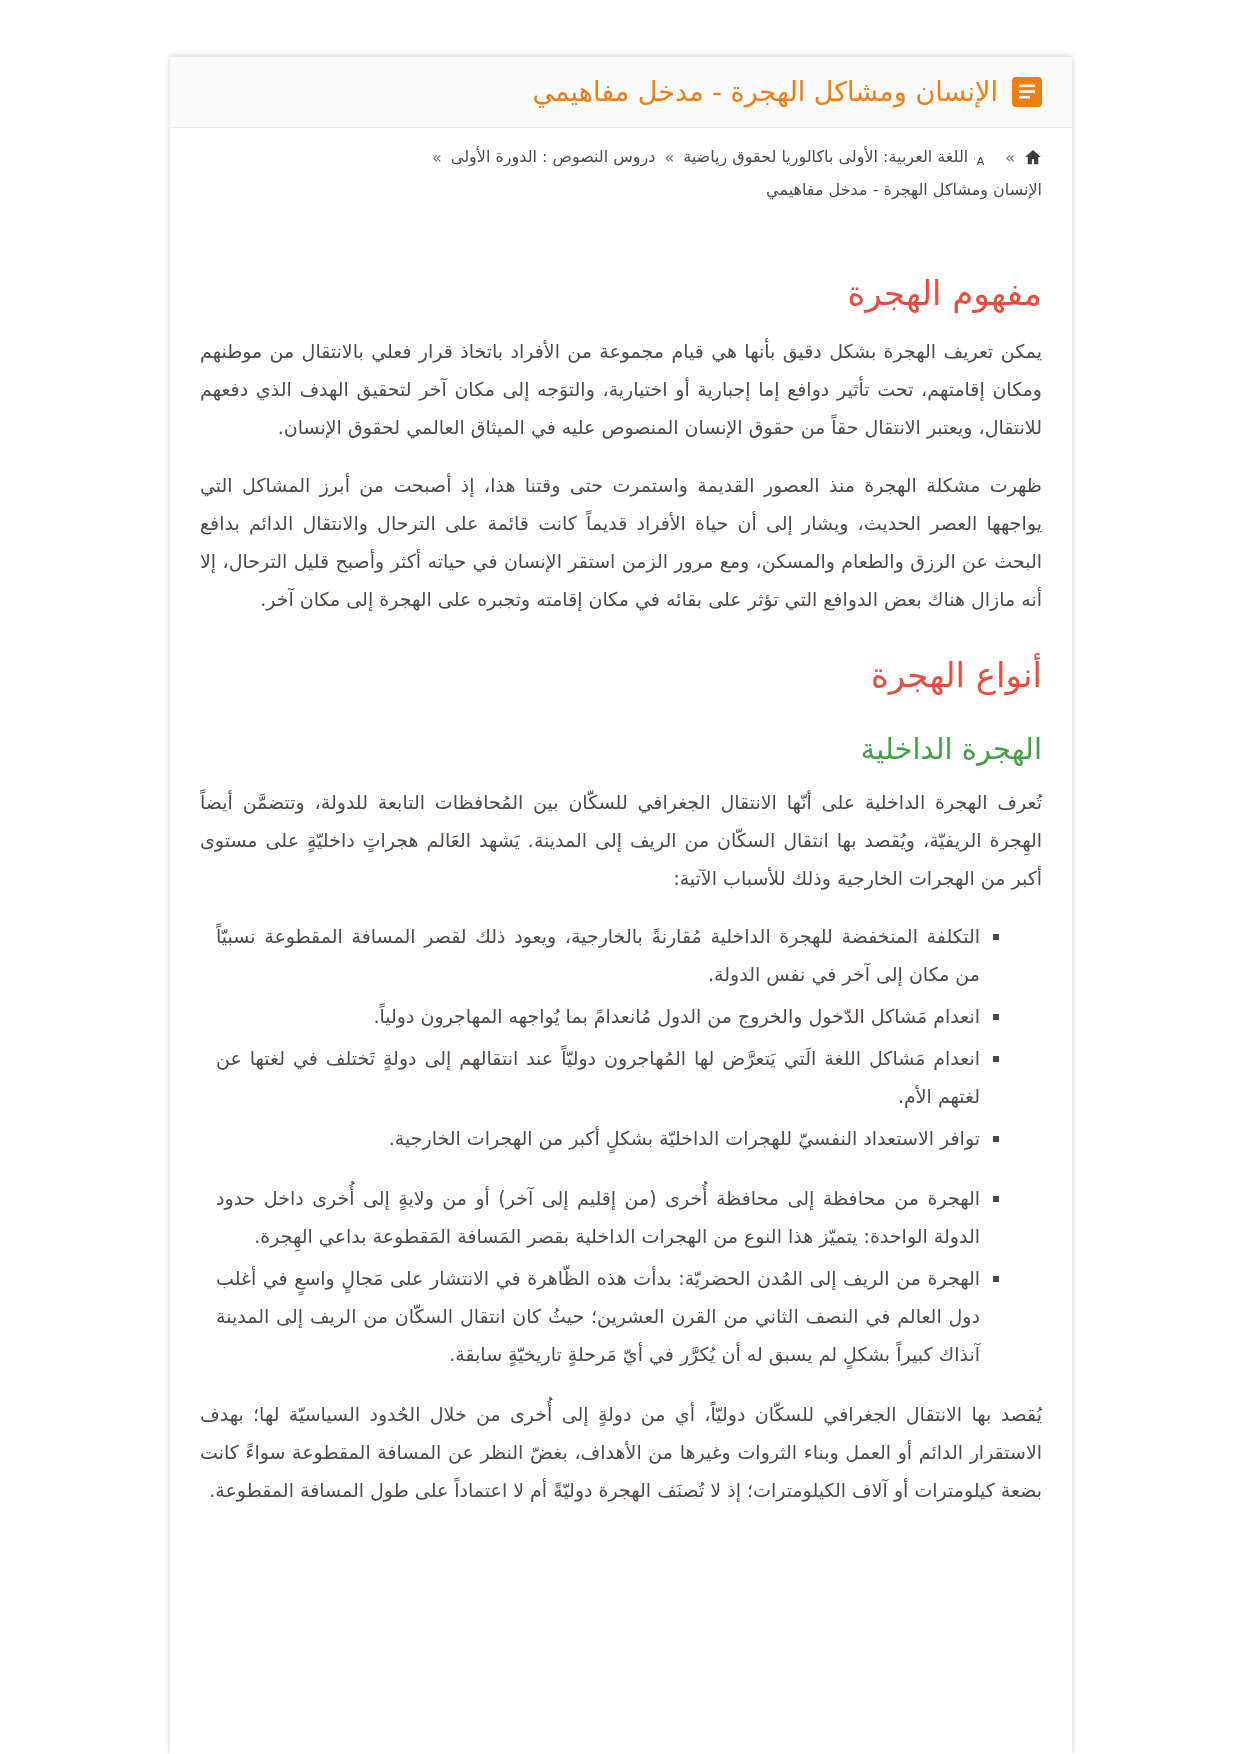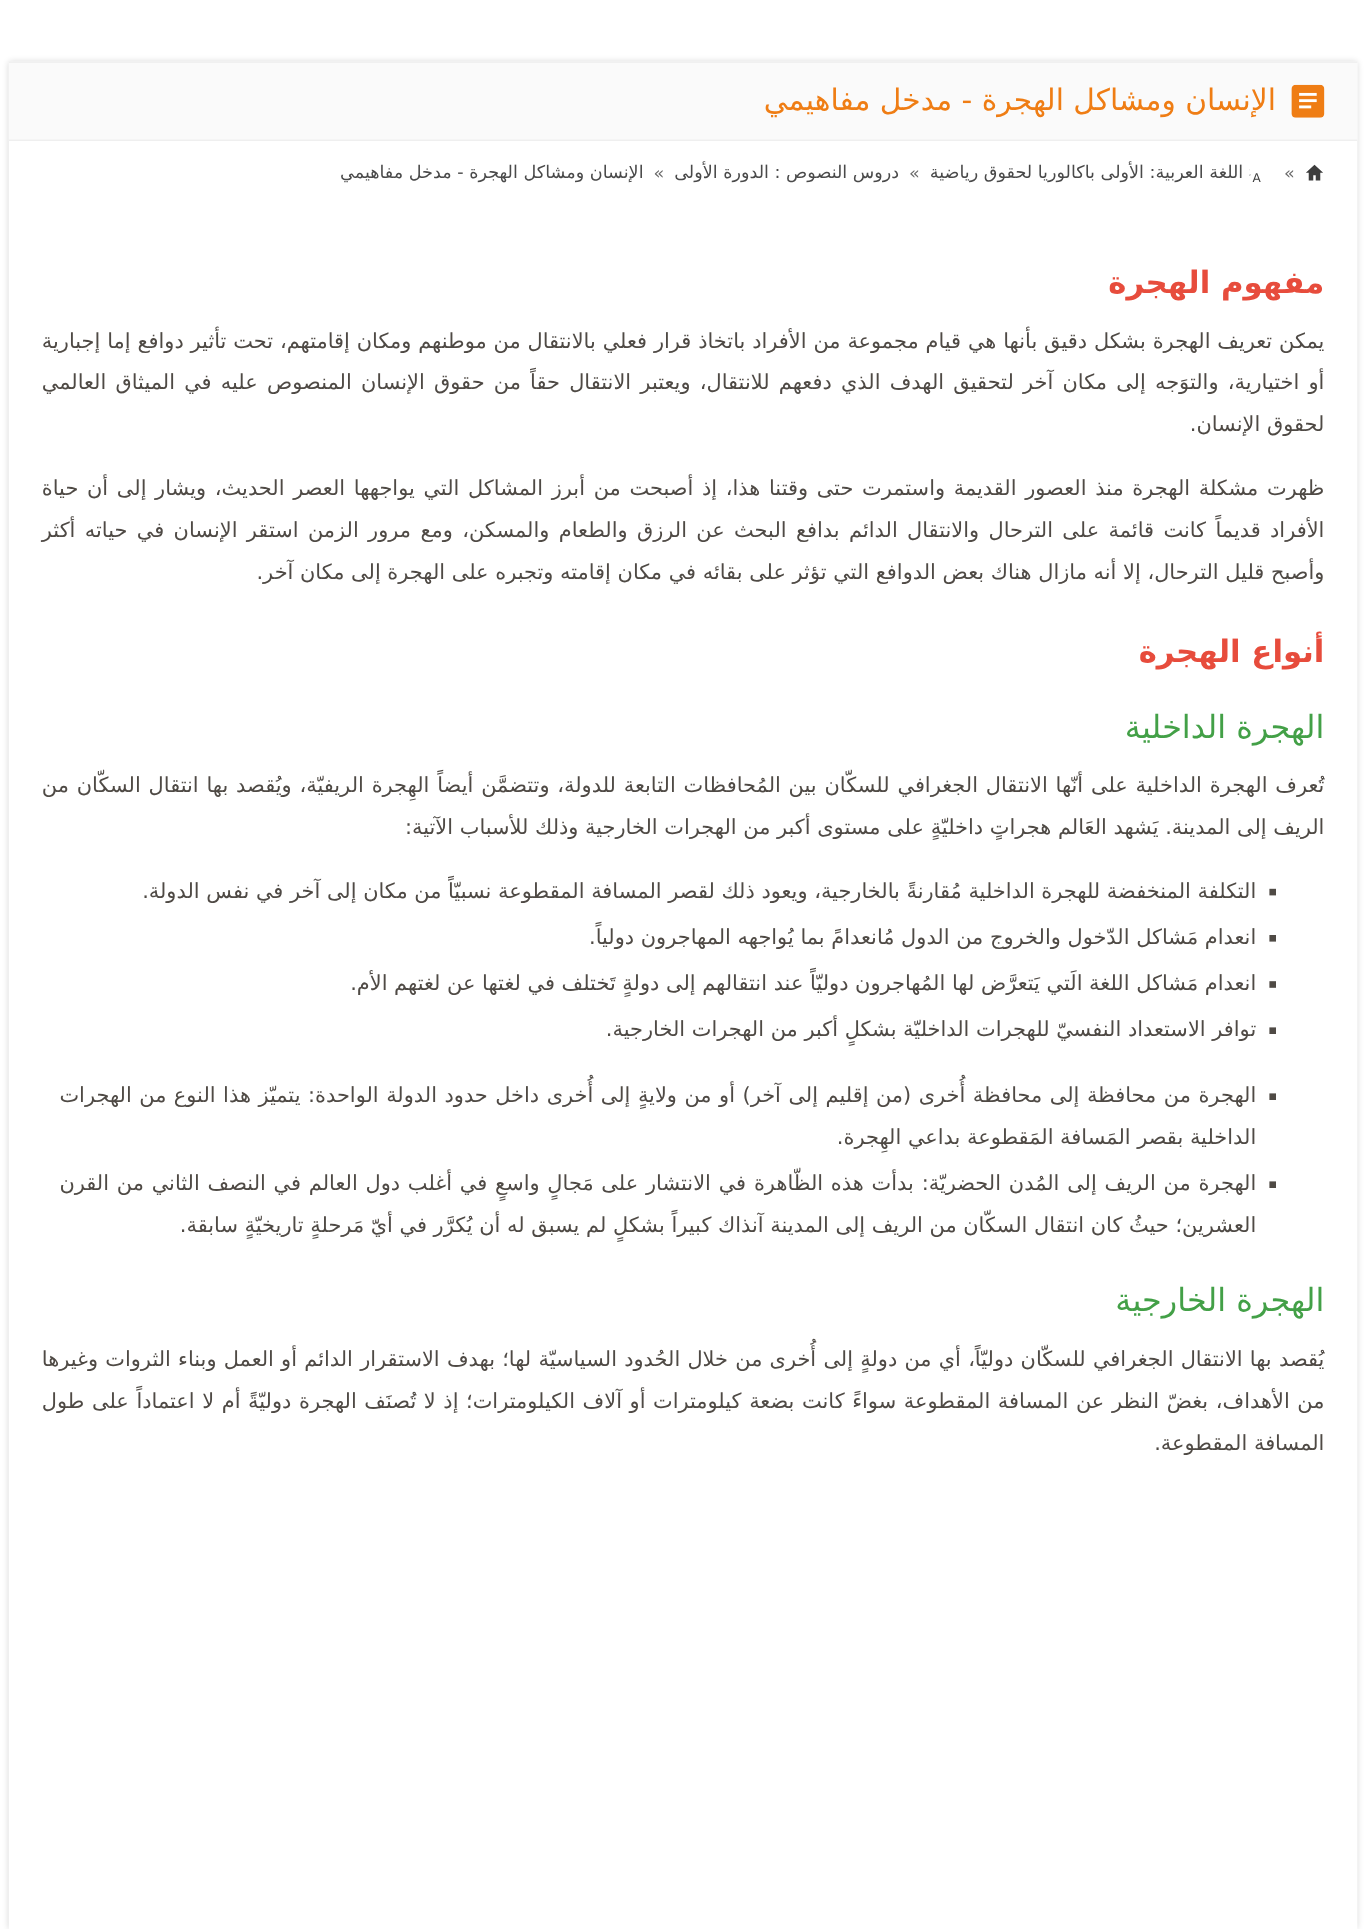--- a/index.html
+++ b/index.html
@@ -4,21 +4,21 @@
 <style>
   * { box-sizing: border-box; }
   html, body { margin: 0; padding: 0; }
   body {
     background: #ffffff;
     font-family: "DejaVu Sans", sans-serif;
     color: #4f4a45;
     padding-top: 56px;
   }
   .page {
-    width: 1226px;
+    width: 902px;
     margin: 0 auto;
     background: #ffffff;
     box-shadow: 0 0 6px rgba(0,0,0,.18);
     min-height: 1698px;
   }
   
   .topbar {
     background: #fafafa;
     border-top: 1px solid #ececec;
     border-bottom: 1px solid #ececec;
@@ -53,22 +53,22 @@
     gap: 6px;
     cursor: pointer;
     line-height: 1.5;
   }
   .crumb.current { cursor: default; }
   .sep { color: #6b6b6b; }
   
   .content { padding: 0 30px 60px; }
   h2.section {
     color: #e74c3c;
-    font-size: 28px;
-    font-weight: 700;
+    font-size: 34px;
+    font-weight: 400;
     margin: 34px 0 14px;
     line-height: 1.4;
   }
   h2.section.first { margin-top: 60px; }
   h3.sub {
     color: #43a047;
     font-size: 29px;
     font-weight: 400;
     margin: 28px 0 10px;
     line-height: 1.5;
@@ -148,18 +148,17 @@
       <li>التكلفة المنخفضة للهجرة الداخلية مُقارنةً بالخارجية، ويعود ذلك لقصر المسافة المقطوعة نسبيّاً من مكان إلى آخر في نفس الدولة.</li>
       <li>انعدام مَشاكل الدّخول والخروج من الدول مُانعدامً بما يُواجهه المهاجرون دولياً.</li>
       <li>انعدام مَشاكل اللغة الَتي يَتعرَّض لها المُهاجرون دوليّاً عند انتقالهم إلى دولةٍ تَختلف في لغتها عن لغتهم الأم.</li>
       <li>توافر الاستعداد النفسيّ للهجرات الداخليّة بشكلٍ أكبر من الهجرات الخارجية.</li>
     </ul>
     <ul class="bullets">
       <li>الهجرة من محافظة إلى محافظة أُخرى (من إقليم إلى آخر) أو من ولايةٍ إلى أُخرى داخل حدود الدولة الواحدة: يتميّز هذا النوع من الهجرات الداخلية بقصر المَسافة المَقطوعة بداعي الهِجرة.</li>
       <li>الهجرة من الريف إلى المُدن الحضريّة: بدأت هذه الظّاهرة في الانتشار على مَجالٍ واسعٍ في أغلب دول العالم في النصف الثاني من القرن العشرين؛ حيثُ كان انتقال السكّان من الريف إلى المدينة آنذاك كبيراً بشكلٍ لم يسبق له أن يُكرَّر في أيّ مَرحلةٍ تاريخيّةٍ سابقة.</li>
     </ul>
 
-    <h3 class="sub">الهجرة الخارجية</h3>
     <p class="body">يُقصد بها الانتقال الجغرافي للسكّان دوليّاً، أي من دولةٍ إلى أُخرى من خلال الحُدود السياسيّة لها؛ بهدف الاستقرار الدائم أو العمل وبناء الثروات وغيرها من الأهداف، بغضّ النظر عن المسافة المقطوعة سواءً كانت بضعة كيلومترات أو آلاف الكيلومترات؛ إذ لا تُصنَف الهجرة دوليّةً أم لا اعتماداً على طول المسافة المقطوعة.</p>
 
 
   </main>
 </div>
 
 </body></html>

